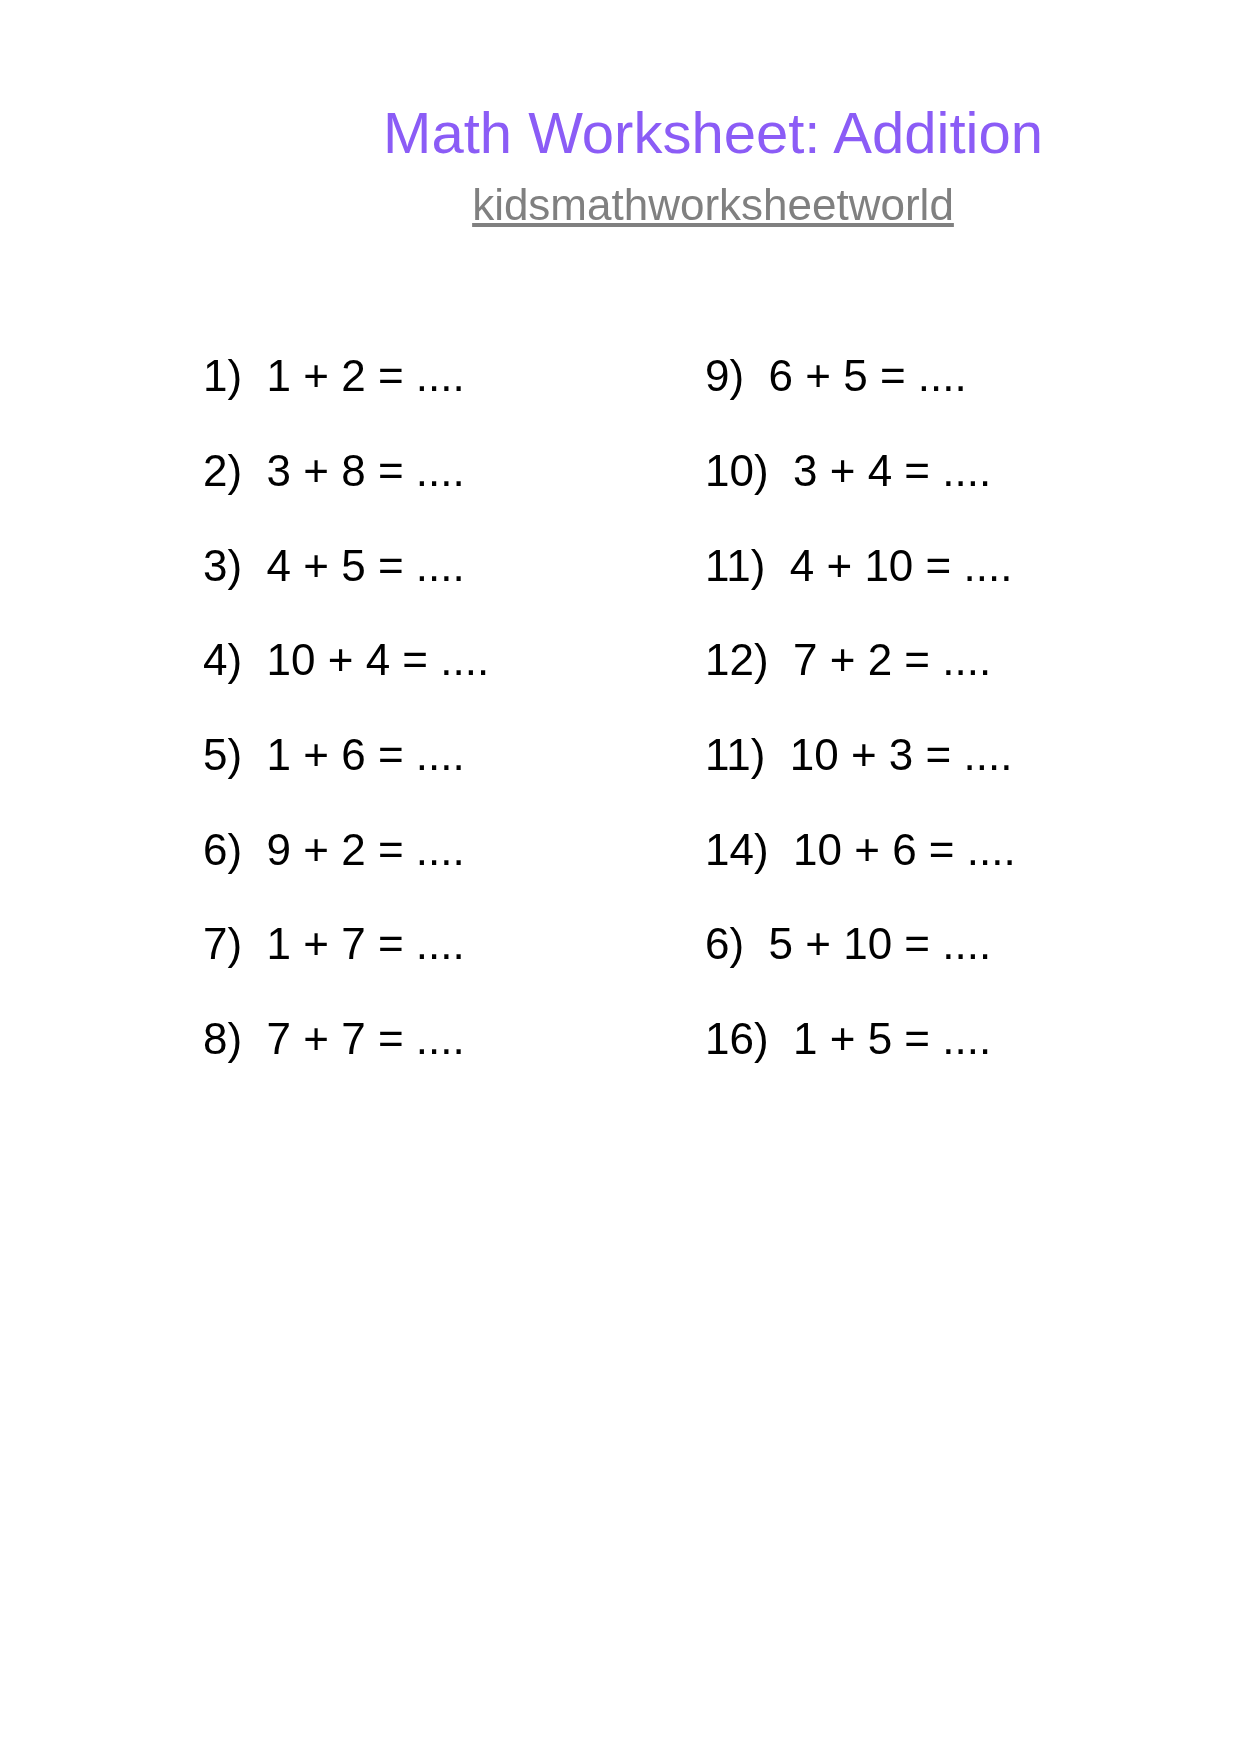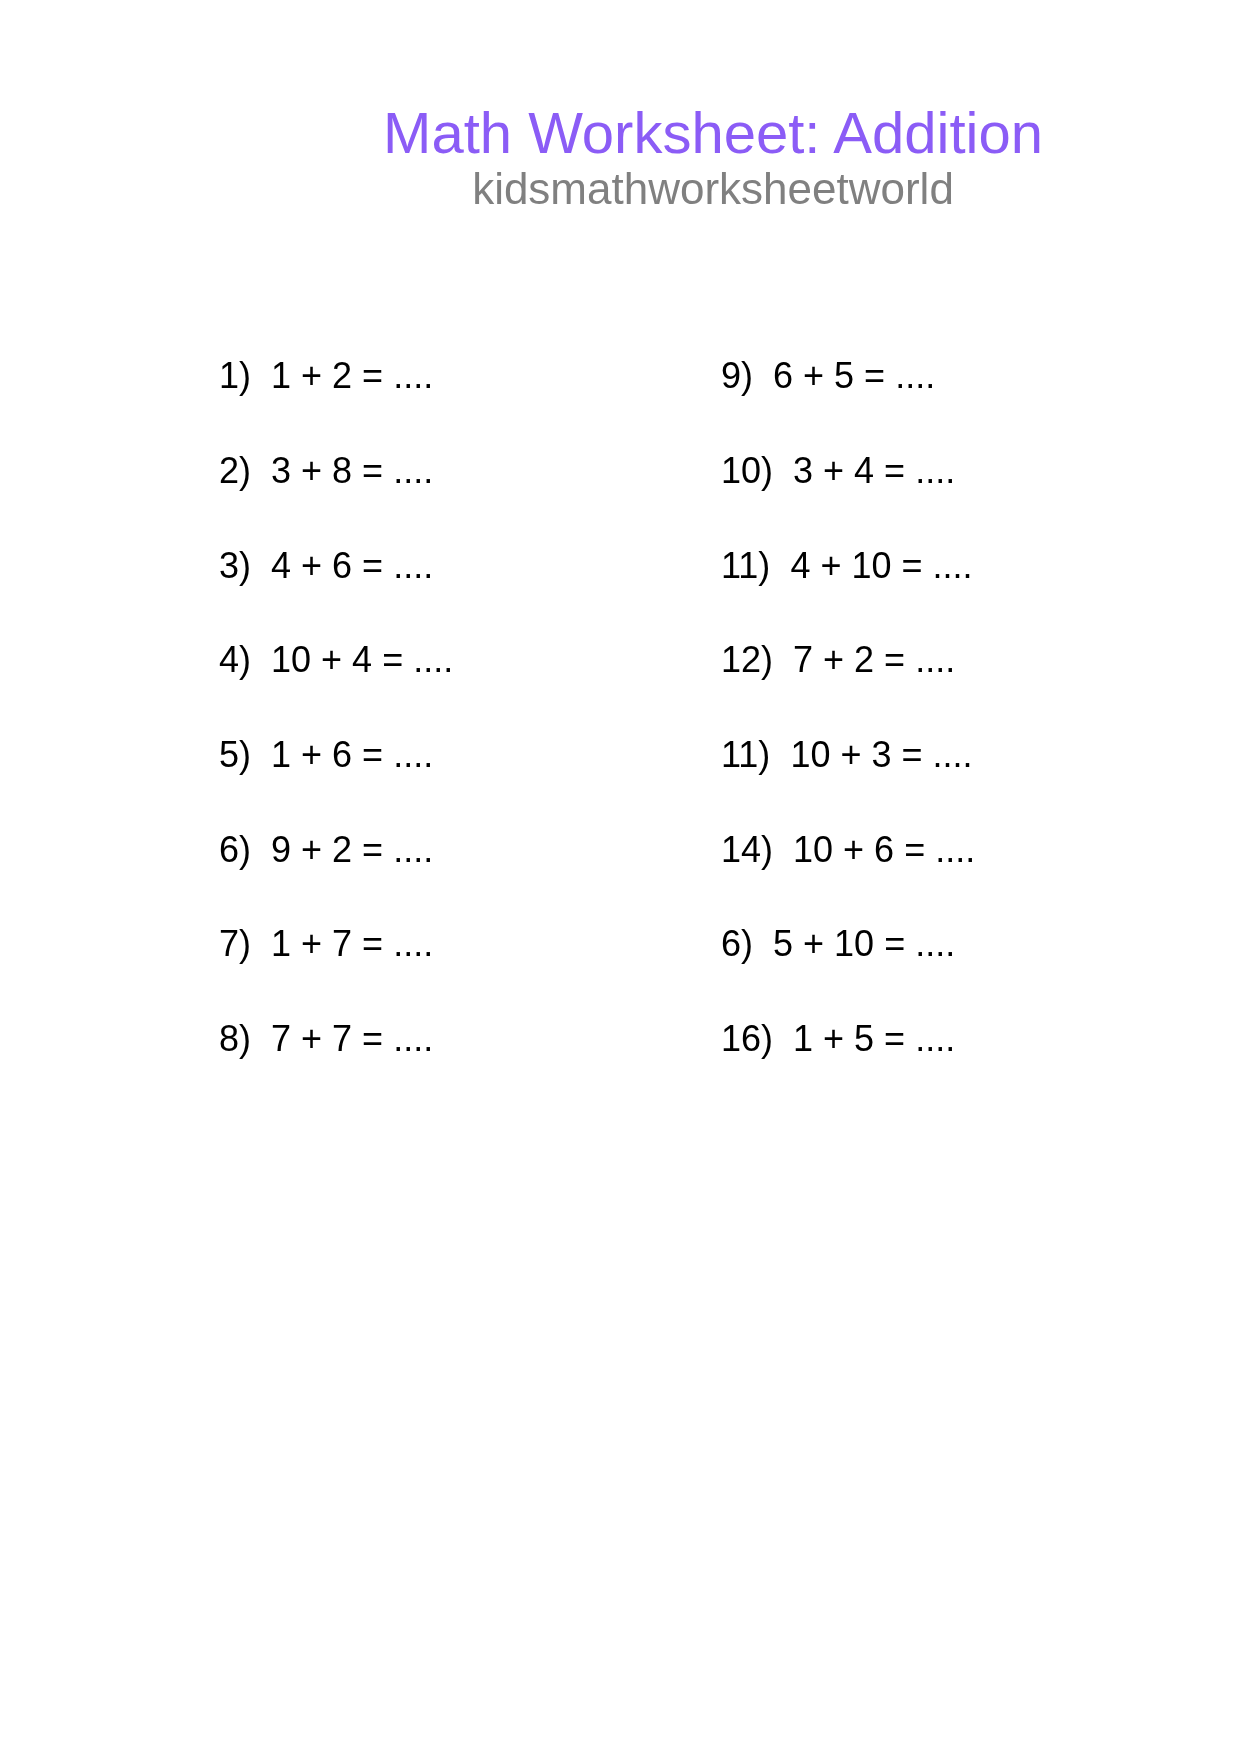--- a/index.html
+++ b/index.html
@@ -29,56 +29,56 @@
       top: 100px;
       font-size: 58px;
       line-height: 66px;
       color: #8b5cf6;
       white-space: nowrap;
     }
     .subtitle {
       position: absolute;
       left: 0;
       width: 100%;
-      top: 164px;
+      top: 180px;
       font-size: 44px;
       line-height: 50px;
       color: #808080;
       white-space: nowrap;
+      text-decoration: underline;
     }
     .col {
       position: absolute;
       top: 0;
     }
     .col.left { left: 203px; }
     .col.right { left: 705px; }
     .problem {
       position: absolute;
       left: 0;
-      font-size: 36px;
+      font-size: 44px;
       line-height: 50px;
       white-space: pre;
       color: #000000;
-      margin-left: 16px;
     }
     .problem .num { }
     .problem .expr { }
   </style>
 </head>
 <body>
 
 <div class="header">
   <div class="title">Math Worksheet: Addition</div>
   <div class="subtitle">kidsmathworksheetworld</div>
 </div>
 
 <div class="col left">
   <div class="problem" style="top:351px"><span class="num">1)</span>  <span class="expr">1 + 2 = ....</span></div>
   <div class="problem" style="top:446px"><span class="num">2)</span>  <span class="expr">3 + 8 = ....</span></div>
-  <div class="problem" style="top:541px"><span class="num">3)</span>  <span class="expr">4 + 6 = ....</span></div>
+  <div class="problem" style="top:541px"><span class="num">3)</span>  <span class="expr">4 + 5 = ....</span></div>
   <div class="problem" style="top:635px"><span class="num">4)</span>  <span class="expr">10 + 4 = ....</span></div>
   <div class="problem" style="top:730px"><span class="num">5)</span>  <span class="expr">1 + 6 = ....</span></div>
   <div class="problem" style="top:825px"><span class="num">6)</span>  <span class="expr">9 + 2 = ....</span></div>
   <div class="problem" style="top:919px"><span class="num">7)</span>  <span class="expr">1 + 7 = ....</span></div>
   <div class="problem" style="top:1014px"><span class="num">8)</span>  <span class="expr">7 + 7 = ....</span></div>
 </div>
 
 <div class="col right">
   <div class="problem" style="top:351px"><span class="num">9)</span>  <span class="expr">6 + 5 = ....</span></div>
   <div class="problem" style="top:446px"><span class="num">10)</span>  <span class="expr">3 + 4 = ....</span></div>

